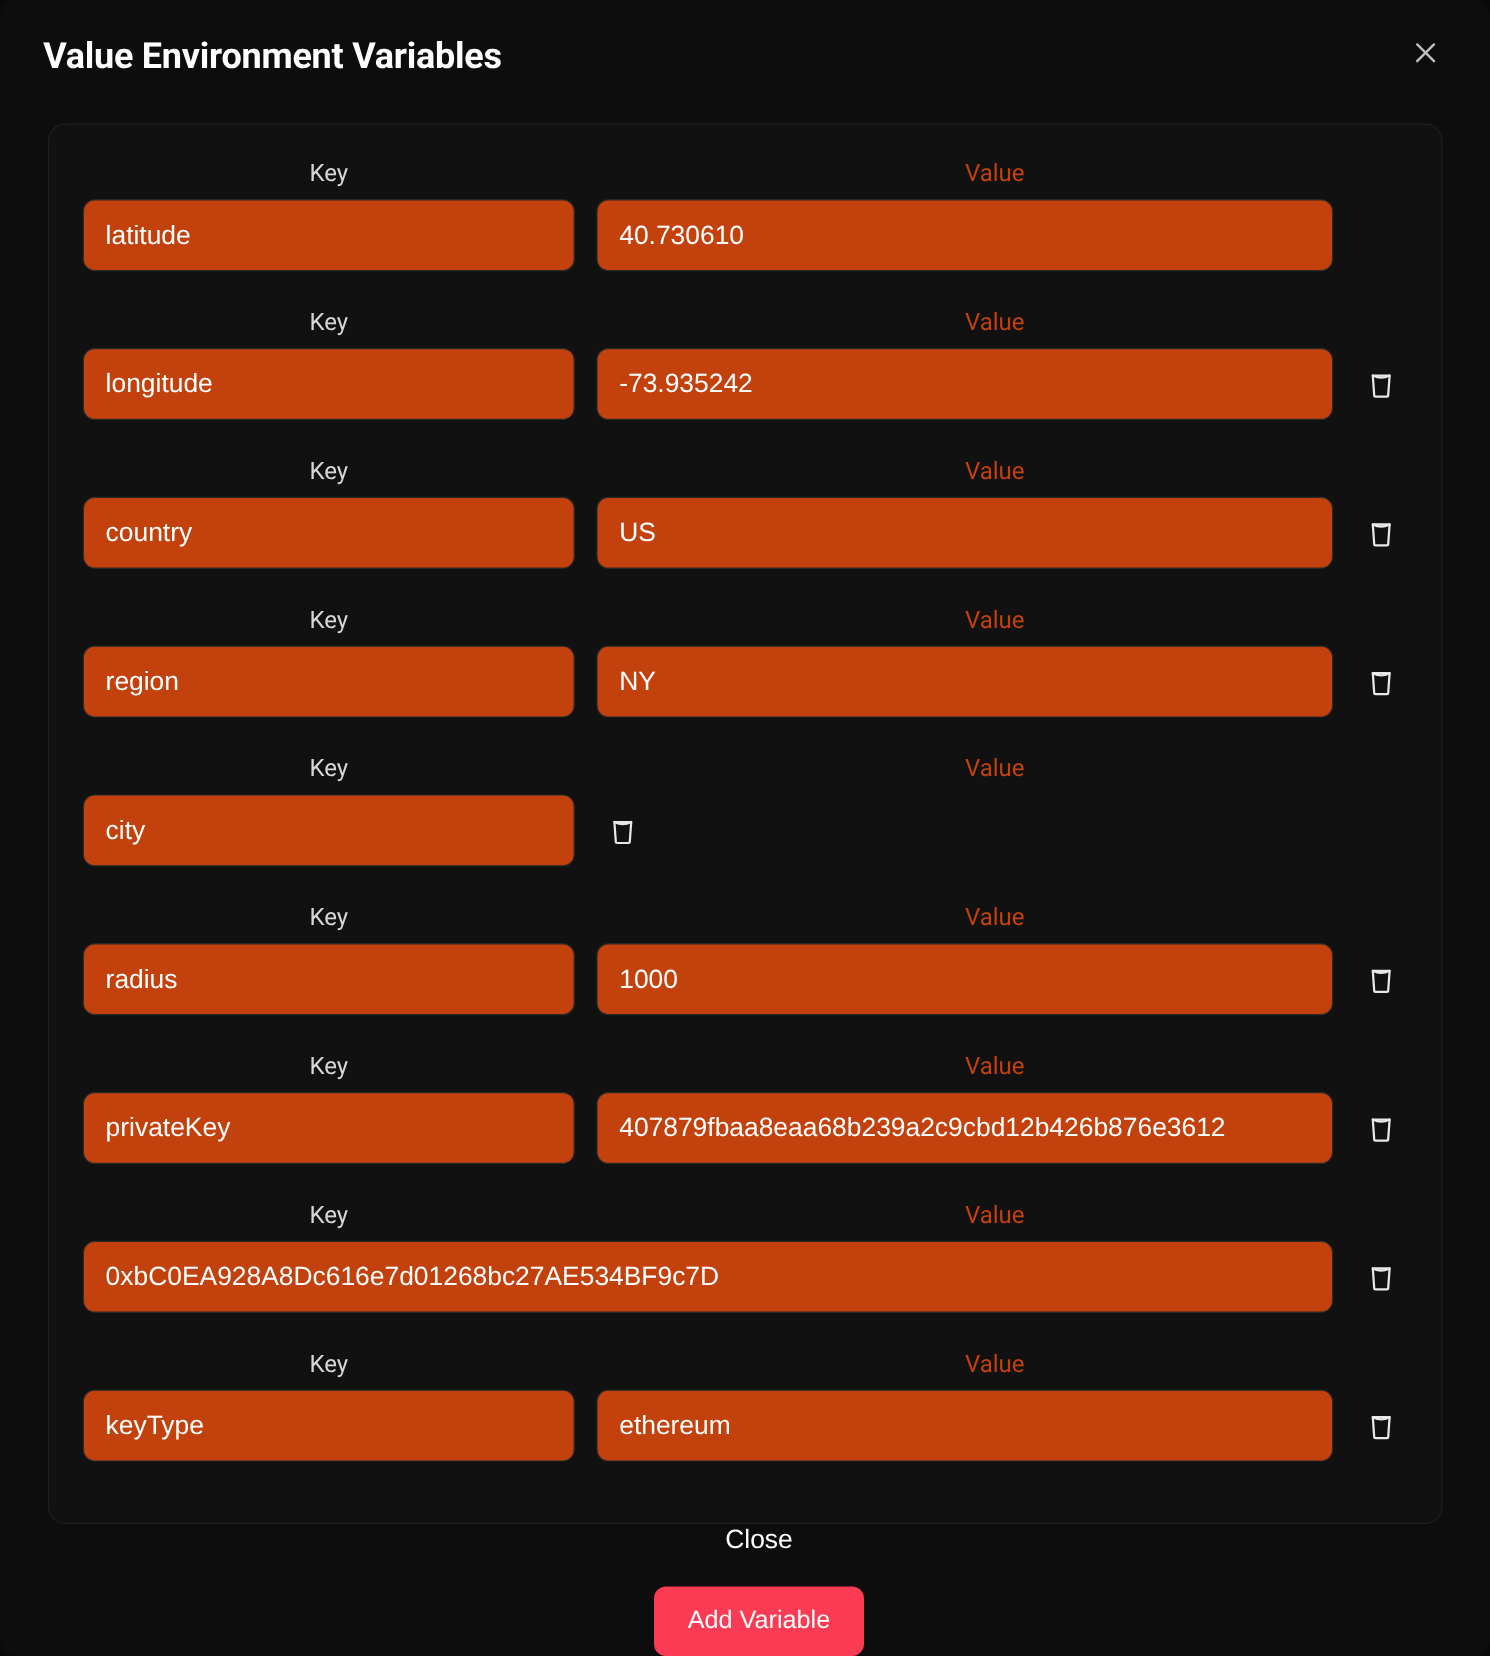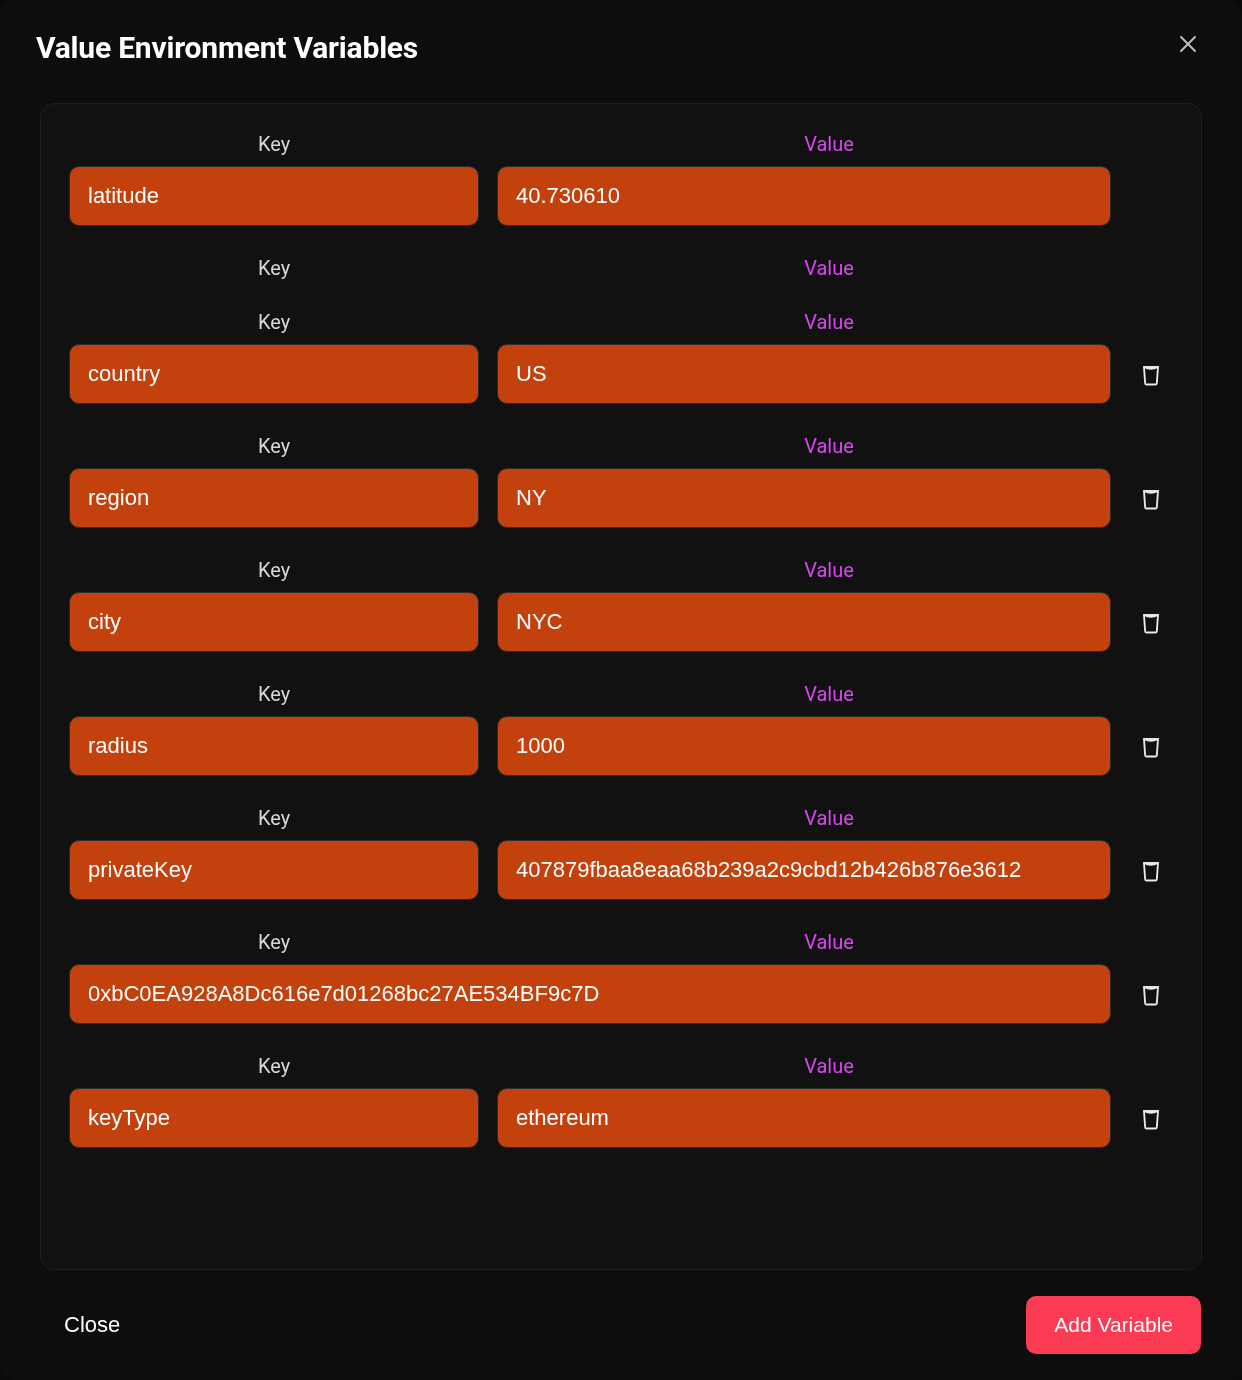--- a/index.html
+++ b/index.html
@@ -60,21 +60,21 @@
       text-align: center;
     }
     .lbl-key {
       width: 410px;
       font-size: 20px;
       color: #d7d7d7;
     }
     .lbl-value {
       flex: 1;
       font-size: 20px;
-      color: #d946ef;
+      color: #c2410c;
     }
     .inputs {
       display: flex;
       align-items: center;
       gap: 18px;
     }
     .input {
       height: 60px;
       border: 1px solid #2a2a2a;
       background: #c2410c;
@@ -99,20 +99,21 @@
       flex-shrink: 0;
     }
     .trash-spacer { width: 44px; height: 44px; flex-shrink: 0; }
     .modal-footer {
       height: 110px;
       padding: 0 41px 0 64px;
       display: flex;
       align-items: center;
       justify-content: space-between;
       flex-shrink: 0;
+      flex-direction: column;
     }
     .btn-close {
       background: transparent;
       border: none;
       color: #ffffff;
       font-size: 22px;
       cursor: pointer;
     }
     .btn-add {
       background: #fb3b53;
@@ -154,20 +155,32 @@
           <input class="input input-key" value="latitude" style="">
           <input class="input input-value" value="40.730610" style="">
           <div class="trash-spacer"></div>
         </div>
       </div>
       <div class="row">
         <div class="labels">
           <div class="lbl-key">Key</div>
           <div class="lbl-value">Value</div>
         </div>
+        <div class="inputs">
+          <input class="input input-key" value="longitude" style="">
+          <input class="input input-value" value="-73.935242" style="">
+          <button class="trash">
+            <span>
+<svg width="28" height="28" viewBox="0 0 24 24" fill="none" stroke="currentColor" stroke-width="1.6" stroke-linejoin="round" stroke-linecap="round">
+  <path d="M6 6 L18 6 L17 20 Q17 21 16 21 L8 21 Q7 21 7 20 Z"></path>
+  <path d="M6 6 Q12 9 18 6"></path>
+</svg>
+            </span>
+          </button>
+        </div>
       </div>
       <div class="row">
         <div class="labels">
           <div class="lbl-key">Key</div>
           <div class="lbl-value">Value</div>
         </div>
         <div class="inputs">
           <input class="input input-key" value="country" style="">
           <input class="input input-value" value="US" style="">
           <button class="trash">
@@ -198,21 +211,20 @@
           </button>
         </div>
       </div>
       <div class="row">
         <div class="labels">
           <div class="lbl-key">Key</div>
           <div class="lbl-value">Value</div>
         </div>
         <div class="inputs">
           <input class="input input-key" value="city" style="">
-          <input class="input input-value" value="NYC" style="">
           <button class="trash">
             <span>
 <svg width="28" height="28" viewBox="0 0 24 24" fill="none" stroke="currentColor" stroke-width="1.6" stroke-linejoin="round" stroke-linecap="round">
   <path d="M6 6 L18 6 L17 20 Q17 21 16 21 L8 21 Q7 21 7 20 Z"></path>
   <path d="M6 6 Q12 9 18 6"></path>
 </svg>
             </span>
           </button>
         </div>
       </div>

